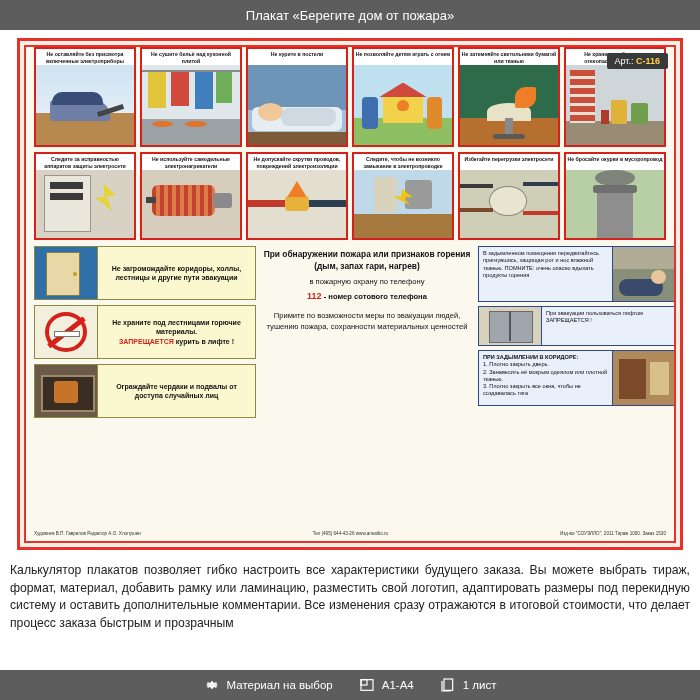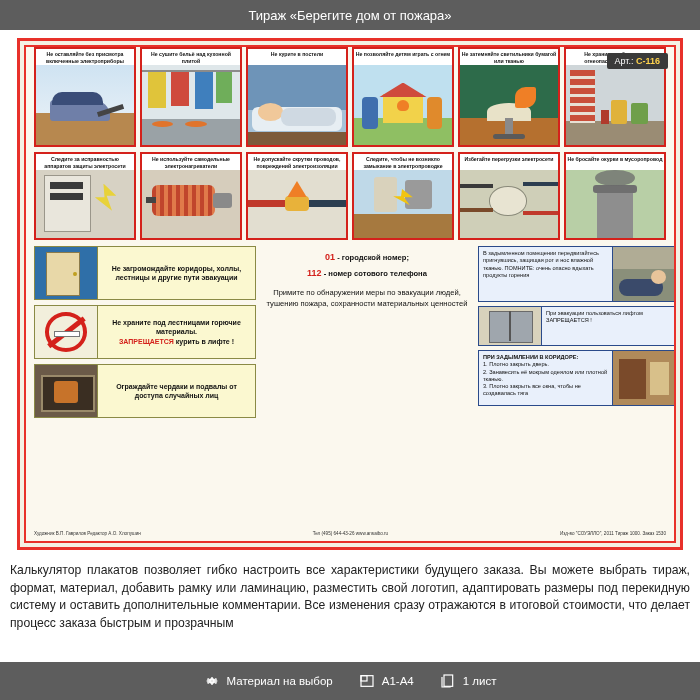--- a/index.html
+++ b/index.html
@@ -137,35 +137,35 @@
 
   
   .desc{
     padding:8px 10px 0 10px;
     font-size:12.2px;line-height:1.45;color:#222;
     text-align:justify;
   }
 
   
   .bottombar{
-    position:absolute;left:0;bottom:0;width:700px;height:38px;
+    position:absolute;left:0;bottom:0;width:700px;height:30px;
     background:#5d5d5d;color:#fff;
     display:flex;align-items:center;justify-content:center;gap:26px;
     font-size:11.5px;
   }
   .bottombar .item{display:flex;align-items:center;gap:7px;}
   .bottombar svg{display:block;}
 </style>
 </head>
 <body>
 
 <div class="page">
 
   <div class="topbar">
-    <span>Тираж «Берегите дом от пожара»</span>
+    <span>Плакат «Берегите дом от пожара»</span>
   </div>
 
   <div class="poster-wrap">
     <div class="poster">
       <div class="poster-inner">
 
         <div class="art-badge">
           <span>Арт.:</span>
           <b>С-116</b>
         </div>
@@ -351,29 +351,27 @@
               <div class="ph">
                 <div class="obj" style="left:0;top:0;width:100%;height:100%;background:#6b5a48"></div>
                 <div class="obj" style="left:10%;top:20%;width:80%;height:62%;background:#3a2e22;border:2px solid #9a8a6a"></div>
                 <div class="obj" style="left:30%;top:30%;width:40%;height:44%;background:#c7732a;border-radius:3px"></div>
               </div>
               <div class="txt">Ограждайте чердаки и подвалы от доступа случайных лиц</div>
             </div>
           </div>
 
           <div class="centercol">
-            <div class="phones">
-              <span class="num">01</span>
-              <span>- городской номер;</span>
-            </div>
+            <div class="h1">При обнаружении пожара или признаков горения (дым, запах гари, нагрев)</div>
+            <div>в пожарную охрану по телефону</div>
             <div class="phones">
               <span class="num">112</span>
               <span>- номер сотового телефона</span>
             </div>
-            <div class="blk">Примите по обнаружении меры по эвакуации людей, тушению пожара, сохранности материальных ценностей</div>
+            <div class="blk">Примите по возможности меры по эвакуации людей, тушению пожара, сохранности материальных ценностей</div>
           </div>
 
           <div class="rightcol">
 
             <div class="rrow" style="height:56px">
               <div class="rtxt">В задымленном помещении передвигайтесь пригнувшись, защищая рот и нос влажной тканью. ПОМНИТЕ: очень опасно вдыхать продукты горения</div>
               <div class="rph">
                 <div class="obj" style="left:0;top:0;width:100%;height:100%;background:#8a8f7a"></div>
                 <div class="obj" style="left:10%;bottom:10%;width:70%;height:30%;background:#3a4a6a;border-radius:8px"></div>
                 <div class="obj" style="left:62%;bottom:32%;width:24%;height:26%;background:#e8c49a;border-radius:50%"></div>

